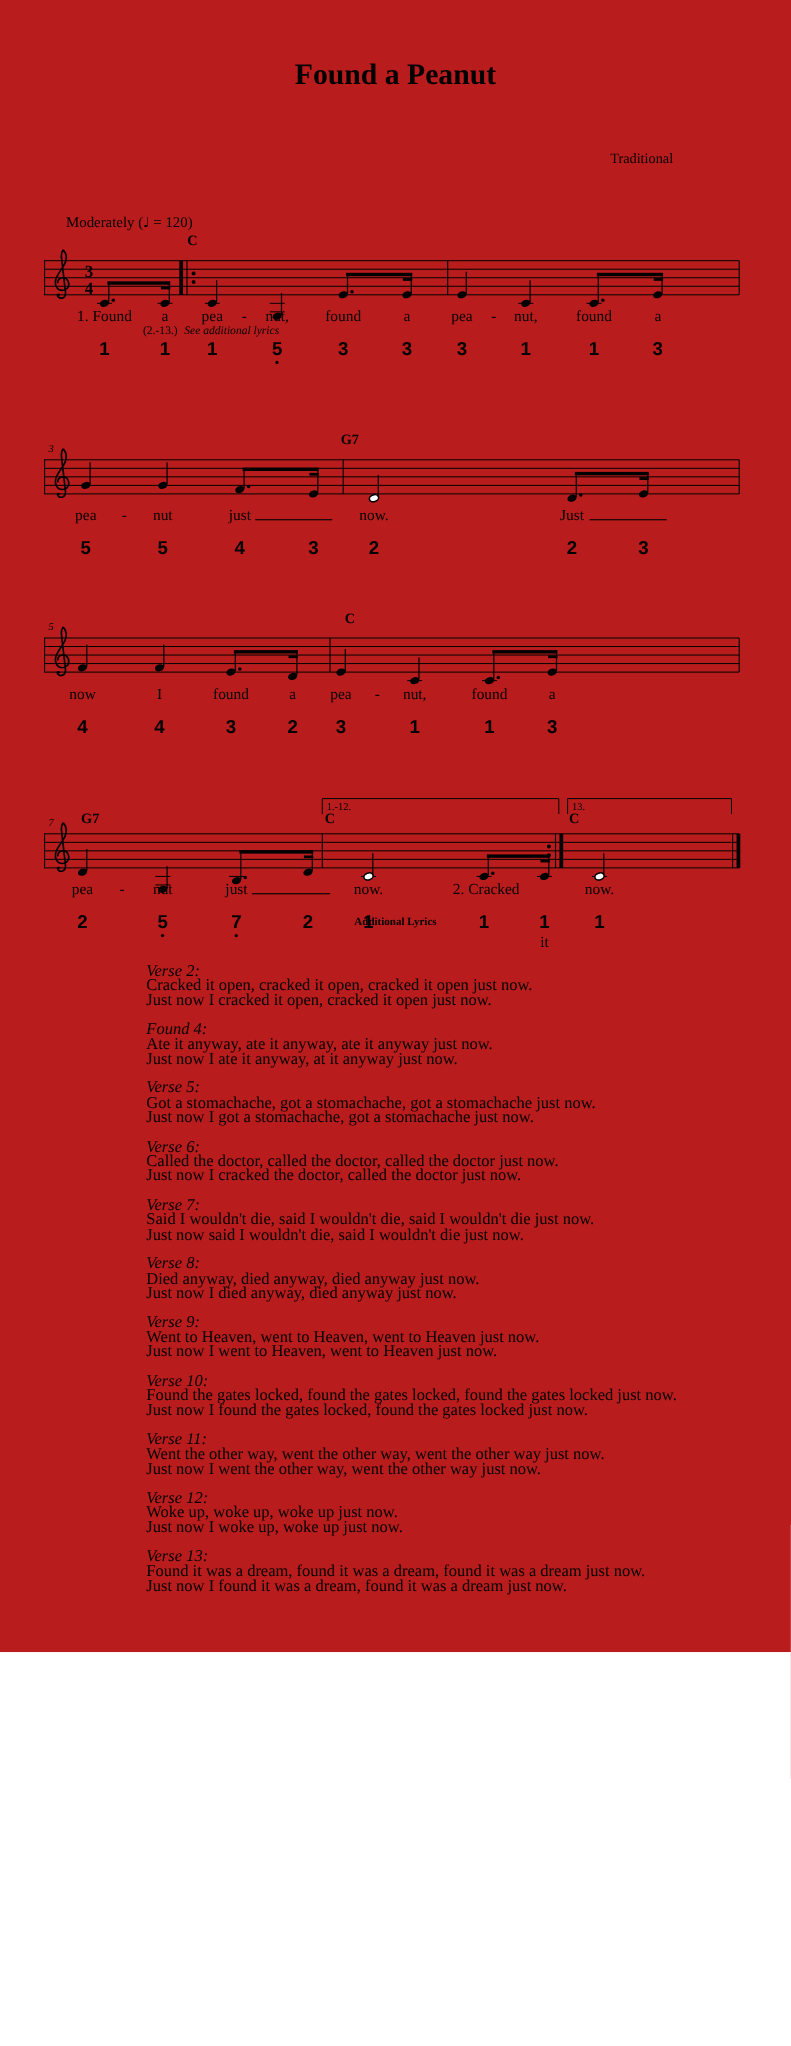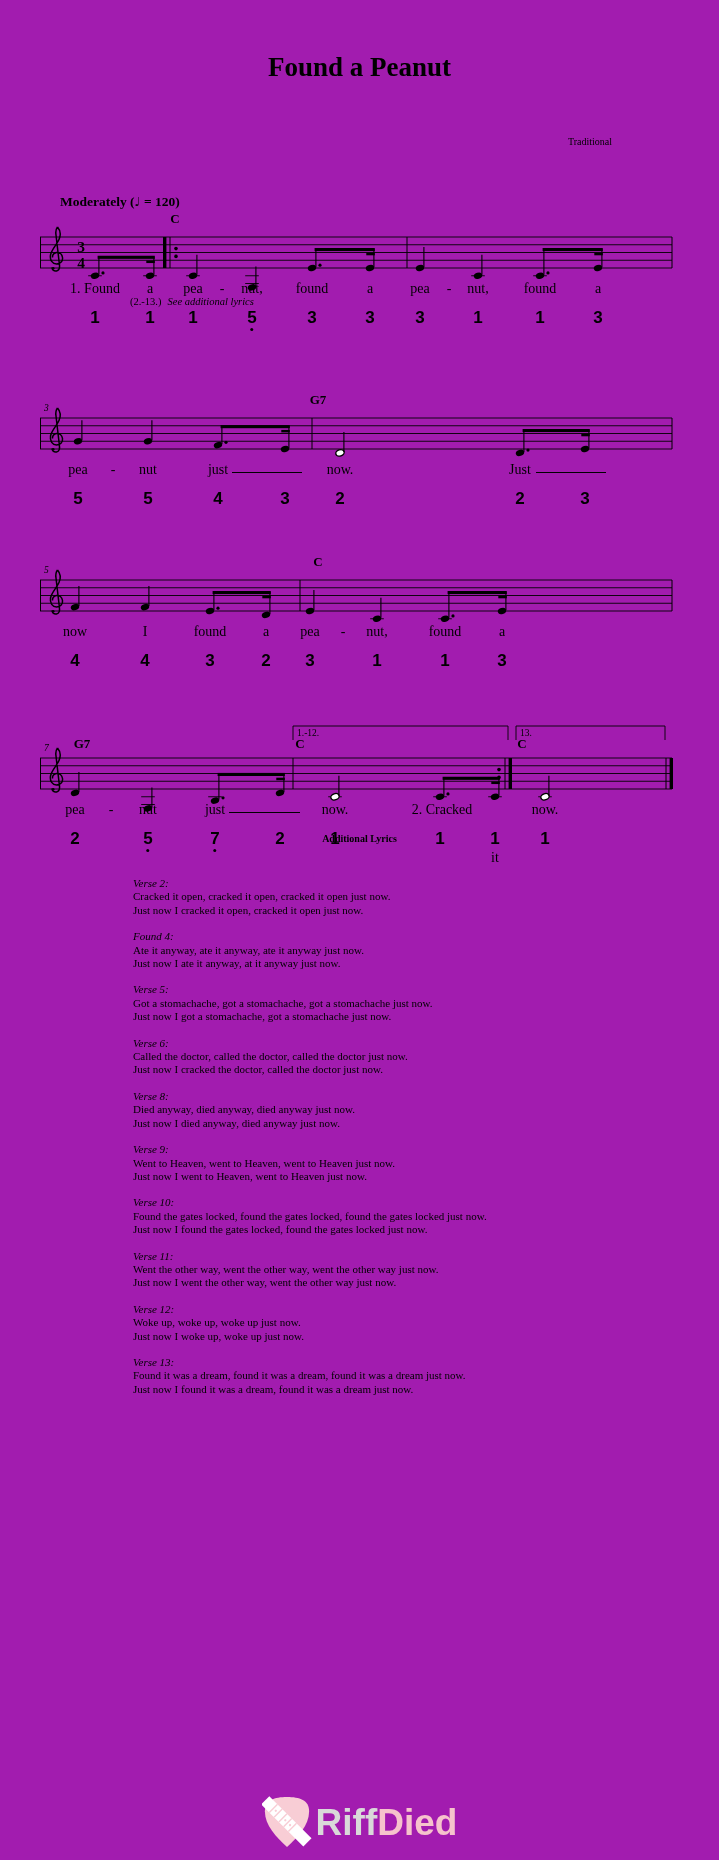--- a/index.html
+++ b/index.html
@@ -1,33 +1,33 @@
 <!DOCTYPE html>
 <html><head>
 <meta charset="utf-8">
 <style>
   html,body{margin:0;padding:0;background:#fff;}
-  .page{position:relative;width:719px;height:1860px;background:#a21caf;color:#000;
+  .page{position:relative;width:719px;height:1502px;background:#b91c1c;color:#000;
         font-family:"Liberation Serif",serif;overflow:hidden;}
   .title{position:absolute;top:52px;left:0;width:100%;text-align:center;
          font-size:27px;font-weight:bold;}
-  .attribution{position:absolute;top:136px;right:107px;font-size:10px;margin-left:12px;}
-  .tempo{position:absolute;left:60px;top:194px;font-size:13.5px;font-weight:bold;white-space:nowrap;}
+  .attribution{position:absolute;top:136px;right:107px;font-size:13px;margin-left:12px;}
+  .tempo{position:absolute;left:60px;top:194px;font-size:13.5px;font-weight:normal;white-space:nowrap;}
   .tempo .noteglyph{font-family:"DejaVu Sans",sans-serif;font-size:12.5px;}
   .subnote{position:absolute;left:130px;top:296px;font-size:10.5px;white-space:nowrap;}
   .subnote .it{font-style:italic;margin-left:6px;}
   svg.sys{position:absolute;left:0;pointer-events:none;}
   .lyr{position:absolute;transform:translateX(-50%);font-size:14px;white-space:nowrap;}
   .ext{position:absolute;border-bottom:1px solid #000;height:1px;}
   .num{position:absolute;transform:translateX(-50%);text-align:center;
        font-family:"Liberation Sans",sans-serif;font-weight:bold;font-size:17px;line-height:1;}
   .numdot{width:3px;height:3px;background:#000;border-radius:50%;margin:2px auto 0;}
   .add-heading{position:absolute;top:833px;left:0;width:100%;text-align:center;
                font-size:10px;font-weight:bold;}
-  .verses{position:absolute;left:133px;top:877px;font-size:11px;line-height:13.4px;}
+  .verses{position:absolute;left:133px;top:877px;font-size:15px;line-height:13.4px;}
   .verse{margin-bottom:13px;}
   .vlabel{font-style:italic;}
   .footer{position:absolute;top:1795px;left:0;width:100%;display:flex;
           justify-content:center;align-items:center;gap:4px;}
   .brand{font-family:"Liberation Sans",sans-serif;font-weight:bold;font-size:37px;line-height:1;}
   .brand-gray{color:#d9d9d9;}
   .brand-pink{color:#f6c3cc;}
 </style>
 </head>
 <body>
@@ -254,20 +254,25 @@
         <div class="vlabel">Verse 5:</div>
         <div>Got a stomachache, got a stomachache, got a stomachache just now.</div>
         <div>Just now I got a stomachache, got a stomachache just now.</div>
       </div>
       <div class="verse">
         <div class="vlabel">Verse 6:</div>
         <div>Called the doctor, called the doctor, called the doctor just now.</div>
         <div>Just now I cracked the doctor, called the doctor just now.</div>
       </div>
       <div class="verse">
+        <div class="vlabel">Verse 7:</div>
+        <div>Said I wouldn't die, said I wouldn't die, said I wouldn't die just now.</div>
+        <div>Just now said I wouldn't die, said I wouldn't die just now.</div>
+      </div>
+      <div class="verse">
         <div class="vlabel">Verse 8:</div>
         <div>Died anyway, died anyway, died anyway just now.</div>
         <div>Just now I died anyway, died anyway just now.</div>
       </div>
       <div class="verse">
         <div class="vlabel">Verse 9:</div>
         <div>Went to Heaven, went to Heaven, went to Heaven just now.</div>
         <div>Just now I went to Heaven, went to Heaven just now.</div>
       </div>
       <div class="verse">

